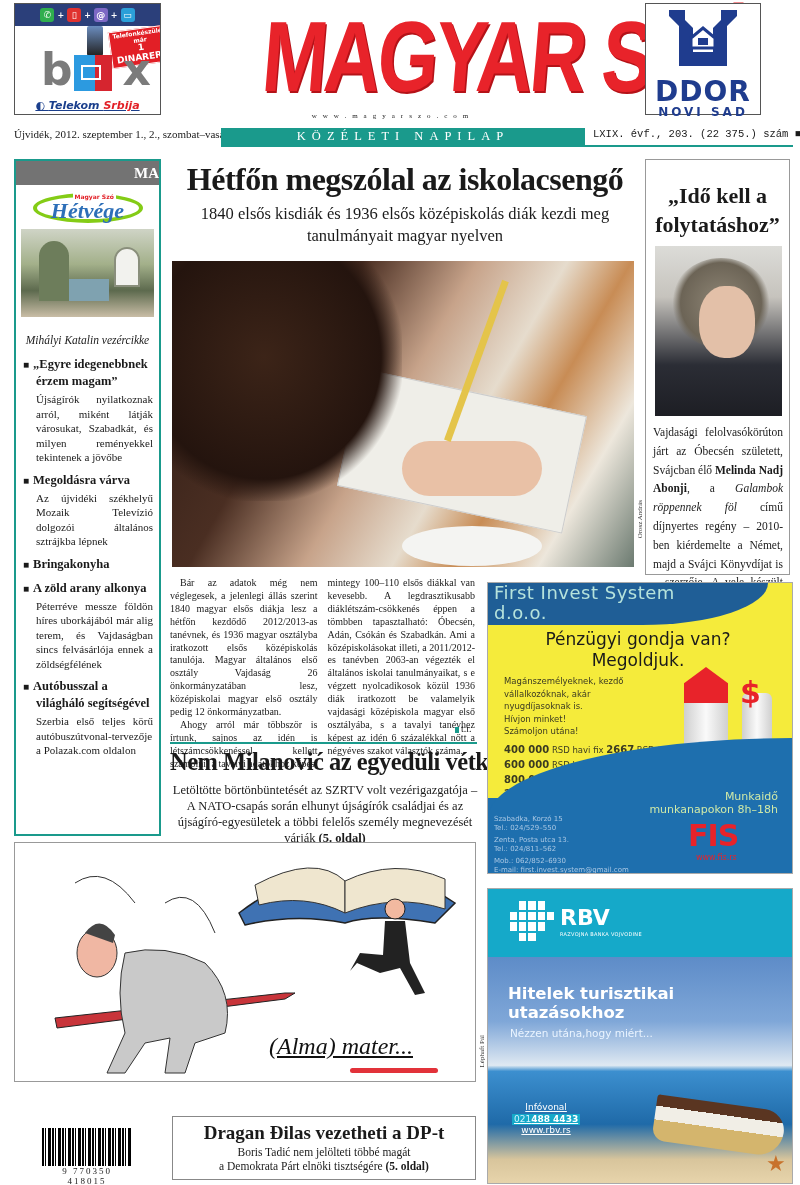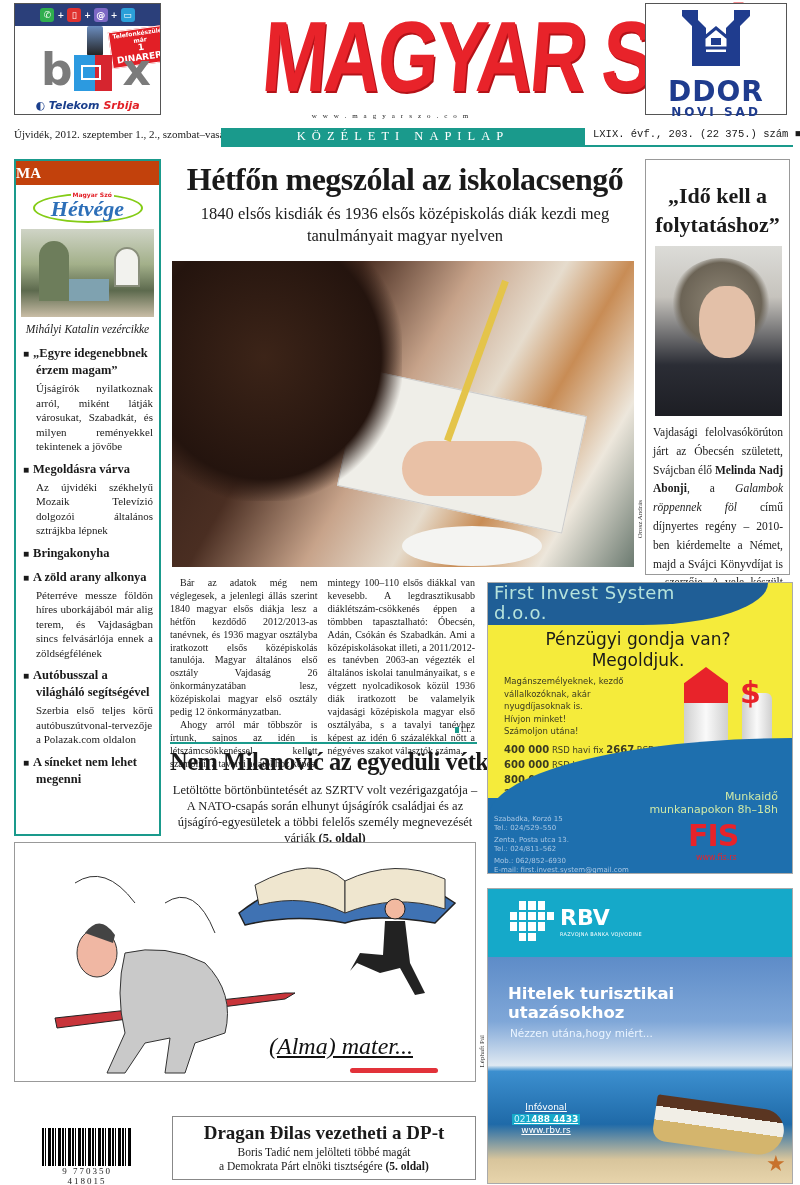--- a/index.html
+++ b/index.html
@@ -11,49 +11,49 @@
   .ad-box { left: 14px; top: 3px; width: 147px; height: 112px; border: 1px solid #555; background: #fff; overflow: hidden; }
   .ad-box .topbar { position: absolute; left: 0; top: 0; width: 100%; height: 22px; background: #2b3f7a; display: flex; align-items: center; justify-content: center; gap: 3px; }
   .ad-box .ic { width: 14px; height: 14px; border-radius: 3px; color: #fff; font: bold 9px "DejaVu Sans", sans-serif; display: flex; align-items: center; justify-content: center; }
   .ad-box .plus { color: #fff; font: bold 8px "DejaVu Sans", sans-serif; }
   .ad-box .promo { position: absolute; left: 95px; top: 24px; transform: rotate(-8deg); background: #e21f26; color: #fff; font: bold 6px "DejaVu Sans", sans-serif; padding: 1px 3px; line-height: 1.1; text-align: center; border: 1px solid #fff; }
   .ad-box .promo b { font-size: 9px; display: block; }
   .ad-box .phone { position: absolute; left: 72px; top: 22px; width: 16px; height: 30px; background: linear-gradient(#6b8dbf, #222); border-radius: 2px; }
   .ad-box .word { position: absolute; left: 26px; top: 40px; font: bold 44px "DejaVu Sans", sans-serif; color: #7b7b7b; letter-spacing: 1px; }
   .ad-box .cube { position: absolute; left: 59px; top: 51px; width: 38px; height: 36px; background: linear-gradient(90deg, #2c9ae0 55%, #d6252f 55%); }
   .ad-box .cube:before { content: ""; position: absolute; left: 7px; top: 10px; width: 16px; height: 11px; border: 2px solid #fff; }
-  .ad-box .brand { position: absolute; left: 0; bottom: 2px; width: 100%; text-align: center; font: italic bold 11px "DejaVu Sans", sans-serif; color: #1b3f8c; }
+  .ad-box .brand { position: absolute; left: 0; bottom: 2px; width: 100%; text-align: center; font: italic bold 11px "DejaVu Sans", sans-serif; color: #1b3f8c; text-decoration: underline; }
   .ad-box .brand span { color: #e21f26; }
 
   .logo { left: 198px; top: 0px; width: 390px; height: 118px; text-align: center; }
   .logo .name { font: bold 100px/1 "Liberation Sans Narrow", "Liberation Sans", sans-serif; color: #e8232a; letter-spacing: -4px; transform: scaleX(0.78) skewX(-6deg); transform-origin: center top; display: inline-block; white-space: nowrap; margin-top: 6px; text-shadow: 2px 2px 0 #b51218; }
   .logo .url { position: absolute; left: 0; top: 112px; width: 100%; text-align: center; font: 7px "Liberation Serif", serif; letter-spacing: 6px; color: #222; }
 
-  .ddor { left: 645px; top: 3px; width: 142px; height: 112px; border: 1px solid #555; background: #fff; text-align: center; }
+  .ddor { left: 645px; top: 3px; width: 116px; height: 112px; border: 1px solid #555; background: #fff; text-align: center; }
   .ddor svg { margin-top: 4px; }
   .ddor .t1 { font: bold 28px/1 "DejaVu Sans", sans-serif; color: #1f3c8e; letter-spacing: 1px; margin-top: 2px; }
   .ddor .t2 { font: bold 12px/1 "DejaVu Sans", sans-serif; color: #1f3c8e; letter-spacing: 3px; }
 
   .dateline { left: 14px; top: 128px; font-size: 11px; white-space: nowrap; }
   .tagline { left: 221px; top: 128px; width: 364px; height: 17px; background: #1a9a8c; color: #fff; text-align: center; font: 12.5px/17px "Liberation Serif", serif; letter-spacing: 6px; }
   .issue { left: 593px; top: 128px; font-size: 10.5px; white-space: nowrap; font-family: Liberation Mono, monospace; }
   .rule { left: 221px; top: 145px; width: 572px; height: 2px; background: #1a9a8c; }
 
   
   .sidebar { left: 14px; top: 159px; width: 147px; height: 677px; border: 2px solid #1a9a8c; }
-  .sidebar .ma { height: 24px; background: #c2410c; color: #fff; text-align: left; font: bold 15px/24px "Liberation Serif", serif; }
-  .hetvege { margin: 8px auto 0; width: 110px; height: 30px; border: 2px solid #84cc16; border-radius: 50%; text-align: center; position: relative; }
+  .sidebar .ma { height: 24px; background: #737373; color: #fff; text-align: right; font: bold 15px/24px "Liberation Serif", serif; }
+  .hetvege { margin: 8px auto 0; width: 110px; height: 30px; border: 4px solid #84cc16; border-radius: 50%; text-align: center; position: relative; }
   .hetvege .small { position: absolute; top: -4px; left: 36px; background: #fff; padding: 0 2px; font: bold 6px "DejaVu Sans", sans-serif; color: #e21f26; }
   .hetvege .big { font: italic bold 22px/28px "Liberation Serif", serif; color: #2d6fb8; }
   .sb-photo { margin: 6px 5px 0; height: 88px; background: linear-gradient(180deg, #cfd4c6 0%, #a3b08a 40%, #5d6a4e 70%, #c9bda6 100%); position: relative; overflow: hidden; }
   .sb-photo .win { position: absolute; right: 14px; top: 18px; width: 26px; height: 40px; border-radius: 13px 13px 0 0; background: #f2f2ee; border: 2px solid #8a8f7c; }
   .sb-photo .arch { position: absolute; left: 18px; top: 12px; width: 30px; height: 60px; border-radius: 15px 15px 0 0; background: #6d7d5b; }
   .sb-photo .bench { position: absolute; left: 48px; bottom: 16px; width: 40px; height: 22px; background: #7fa2b0; }
   .sb-title { text-align: center; font: bold 16px/21px "Liberation Serif", serif; margin-top: 8px; }
-  .sb-sub { text-align: center; font: italic 11.5px/16px "Liberation Serif", serif; margin-top: 4px; }
+  .sb-sub { text-align: center; font: italic 11.5px/16px "Liberation Serif", serif; margin-top: 15px; }
   .sb-list { margin-top: 8px; padding: 0 6px 0 7px; }
   .sb-item { margin-bottom: 7px; }
   .sb-item .head { font: bold 12.5px/17px "Liberation Serif", serif; padding-left: 13px; text-indent: -13px; }
   .sb-item .head:before { content: "\25A0"; font-size: 10px; margin-right: 4px; }
   .sb-item .body { font: 11px/14.5px "Liberation Serif", serif; padding-left: 13px; text-align: justify; margin-top: 2px; }
 
   
   .lead-title { left: 170px; top: 160px; width: 470px; text-align: center; font: bold 32px/38px "Liberation Serif", serif; letter-spacing: -0.5px; }
   .lead-sub { left: 170px; top: 203px; width: 470px; text-align: center; font: 16.5px/22px "Liberation Serif", serif; }
   .lead-photo { left: 172px; top: 261px; width: 462px; height: 306px; background: linear-gradient(120deg, #2d1b14 0%, #4a2e22 30%, #c7a38a 48%, #e6dccd 62%, #c88c55 72%, #ede7dc 85%, #6b7a70 100%); overflow: hidden; }
@@ -193,23 +193,20 @@
         <div class="head">Bringakonyha</div>
       </div>
     <div class="sb-item">
         <div class="head">A zöld arany alkonya</div>
         <div class="body">Péterréve messze földön híres uborkájából már alig terem, és Vajdaságban sincs felvásárlója ennek a zöldségfélének</div>
       </div>
     <div class="sb-item">
         <div class="head">Autóbusszal a világháló segítségével</div>
         <div class="body">Szerbia első teljes körű autóbuszútvonal-tervezője a Polazak.com oldalon</div>
       </div>
-    <div class="sb-item">
-        <div class="head">A síneket nem lehet megenni</div>
-      </div>
   </div>
 </div>
 
 <div class="abs lead-title">Hétfőn megszólal az iskolacsengő</div>
 <div class="abs lead-sub">1840 elsős kisdiák és 1936 elsős középiskolás diák kezdi meg tanulmányait magyar nyelven</div>
 <div class="abs lead-photo">
   <div class="paper"></div>
     <div class="hair"></div>
     <div class="hand"></div>
     <div class="pencil"></div>

